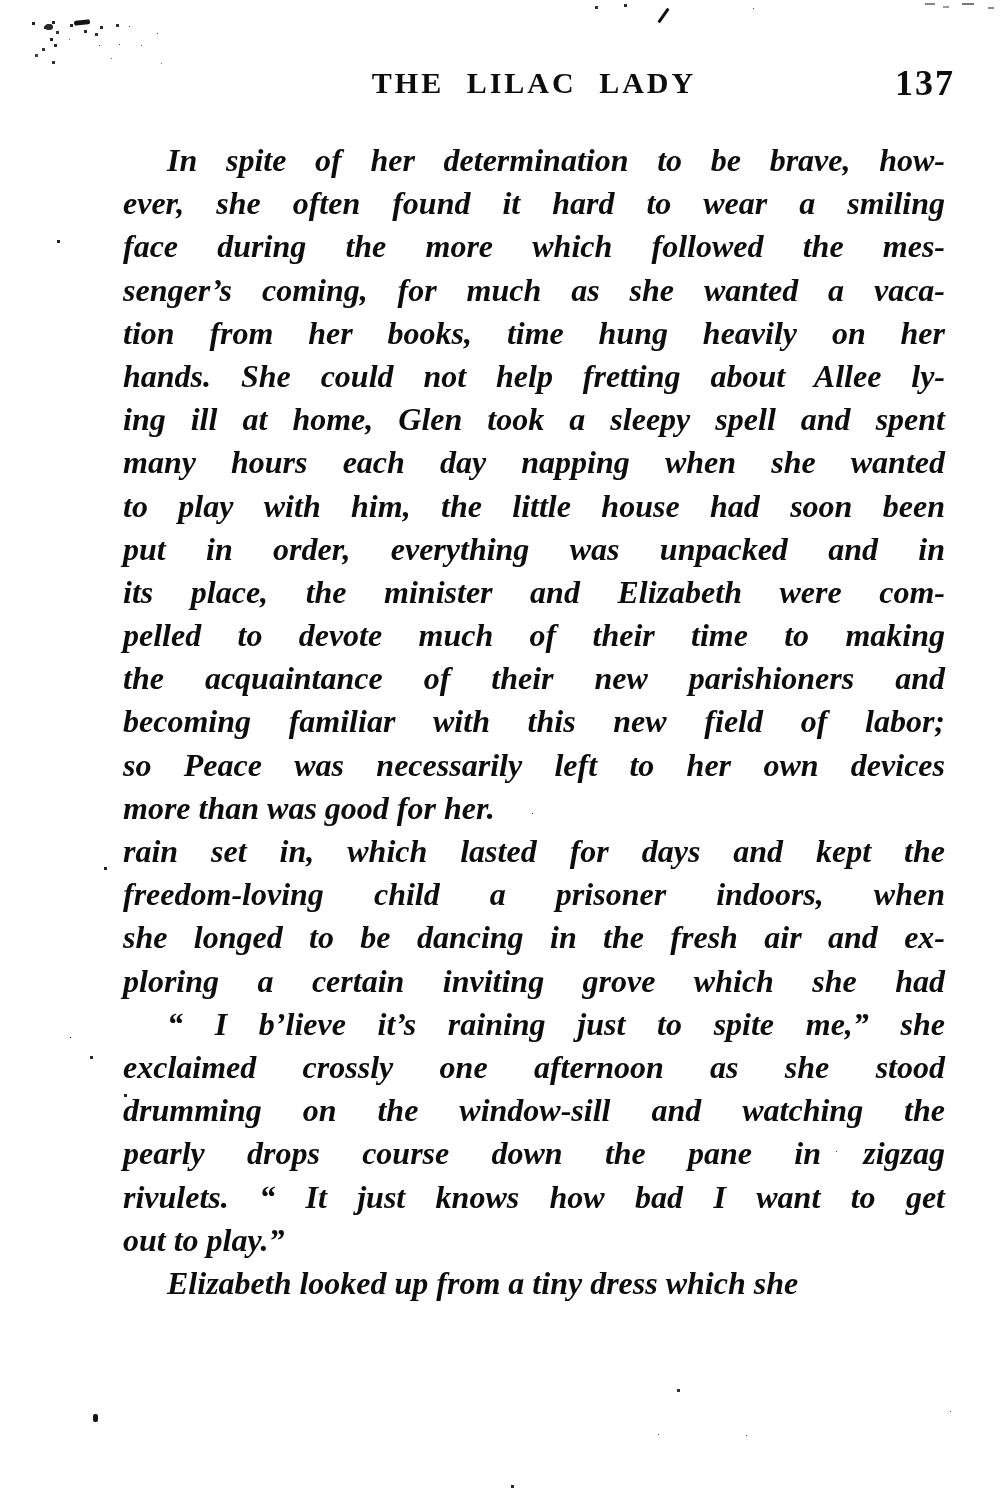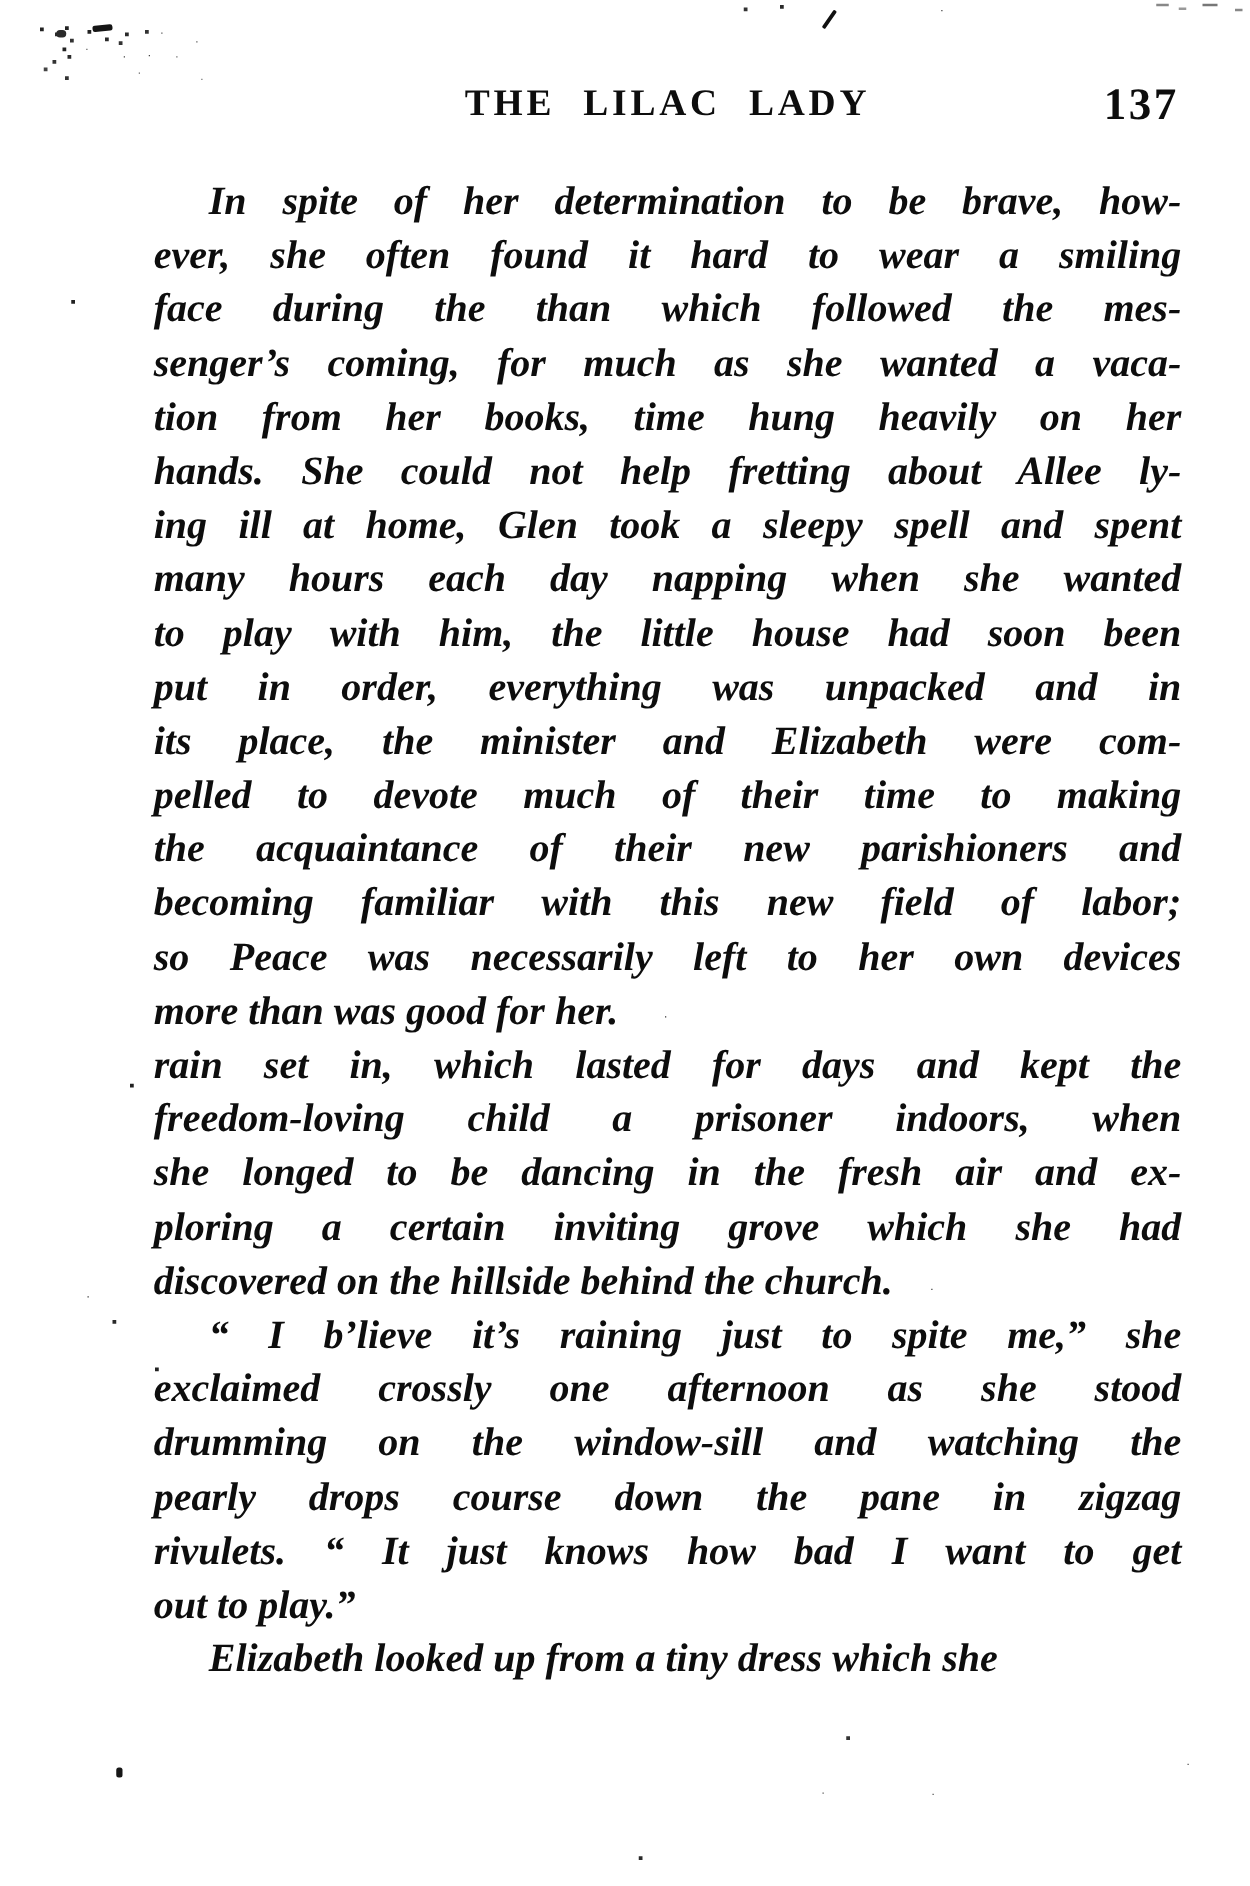--- a/index.html
+++ b/index.html
@@ -9,21 +9,21 @@
     font-family:"Liberation Serif","DejaVu Serif",serif;
     color:#0d0d0d;
   }
   .page{position:absolute;inset:0;padding-left:46px;}
   .running-head{
     position:absolute;left:123px;top:66px;width:822px;
     text-align:center;font-size:30px;font-weight:bold;
     letter-spacing:3px;word-spacing:12px;white-space:nowrap;
   }
   .page-number{
-    position:absolute;top:62px;right:57px;
+    position:absolute;top:62px;right:45px;
     font-size:36px;font-weight:bold;letter-spacing:2px;
   }
   .body-text{
     position:absolute;left:123px;top:139px;width:822px;
     font-size:32px;font-weight:bold;line-height:43.2px;
   }
   .ln{
     text-align:justify;text-align-last:justify;
     height:43.2px;white-space:normal;font-style:italic;
   }
@@ -73,42 +73,41 @@
   <div class="artifact bottom-dot"></div>
 
   <div class="running-head">THE LILAC LADY</div>
   <div class="page-number">137</div>
 
   <div class="body-text">
 
     <div>
       <div class="ln first">In spite of her determination to be brave, how-</div>
       <div class="ln">ever, she often found it hard to wear a smiling</div>
-      <div class="ln">face during the than which followed the mes-</div>
+      <div class="ln">face during the more which followed the mes-</div>
       <div class="ln">senger’s coming, for much as she wanted a vaca-</div>
       <div class="ln">tion from her books, time hung heavily on her</div>
       <div class="ln">hands. She could not help fretting about Allee ly-</div>
       <div class="ln">ing ill at home, Glen took a sleepy spell and spent</div>
       <div class="ln">many hours each day napping when she wanted</div>
       <div class="ln">to play with him, the little house had soon been</div>
       <div class="ln">put in order, everything was unpacked and in</div>
       <div class="ln">its place, the minister and Elizabeth were com-</div>
       <div class="ln">pelled to devote much of their time to making</div>
       <div class="ln">the acquaintance of their new parishioners and</div>
       <div class="ln">becoming familiar with this new field of labor;</div>
       <div class="ln">so Peace was necessarily left to her own devices</div>
       <div class="ln end">more than was good for her.</div>
     </div>
 
     <div>
       <div class="ln">rain set in, which lasted for days and kept the</div>
       <div class="ln">freedom-loving child a prisoner indoors, when</div>
       <div class="ln">she longed to be dancing in the fresh air and ex-</div>
       <div class="ln">ploring a certain inviting grove which she had</div>
-      <div class="ln end">discovered on the hillside behind the church.</div>
     </div>
 
     <div>
       <div class="ln first">“ I b’lieve it’s raining just to spite me,” she</div>
       <div class="ln">exclaimed crossly one afternoon as she stood</div>
       <div class="ln">drumming on the window-sill and watching the</div>
       <div class="ln">pearly drops course down the pane in zigzag</div>
       <div class="ln">rivulets. “ It just knows how bad I want to get</div>
       <div class="ln end">out to play.”</div>
     </div>

